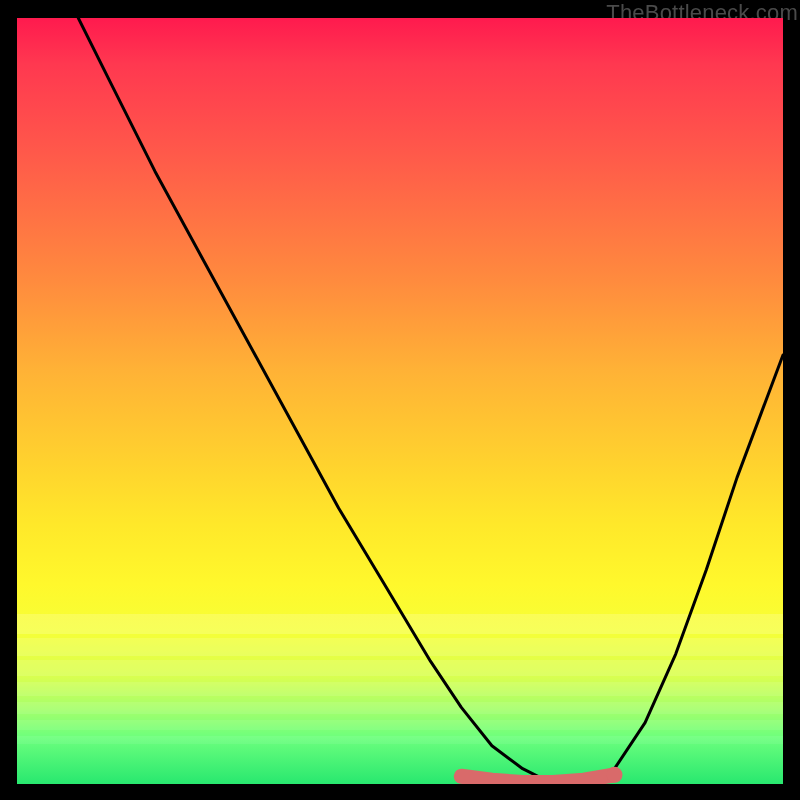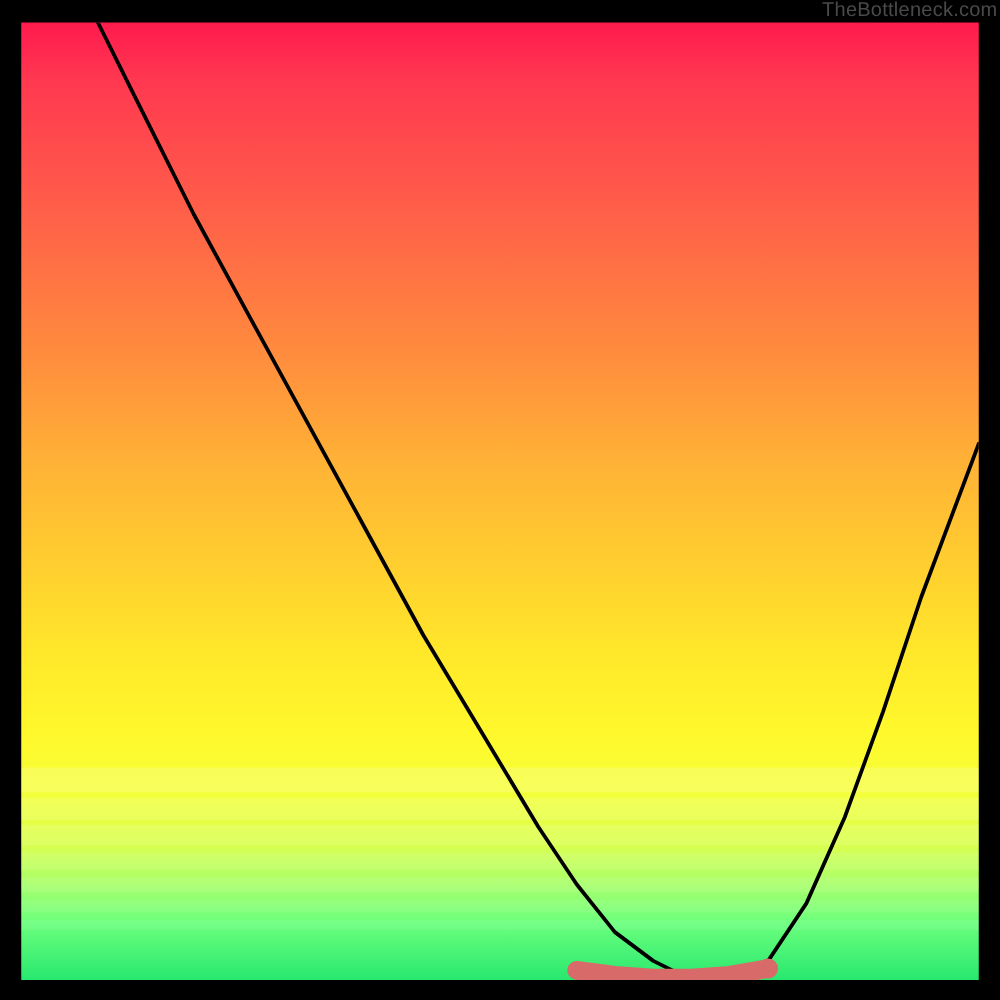--- a/index.html
+++ b/index.html
@@ -66,21 +66,21 @@
     inset: 0;
     width: 100%;
     height: 100%;
   }
 
   .watermark {
     position: absolute;
     top: 0px;
     right: 2px;
     color: #4a4a4a;
-    font-size: 16px;
+    font-size: 22px;
     font-weight: 500;
     letter-spacing: 0.2px;
   }
 </style>
 </head>
 <body>
 
 <div class="watermark">TheBottleneck.com</div>
 
 <div class="frame">

